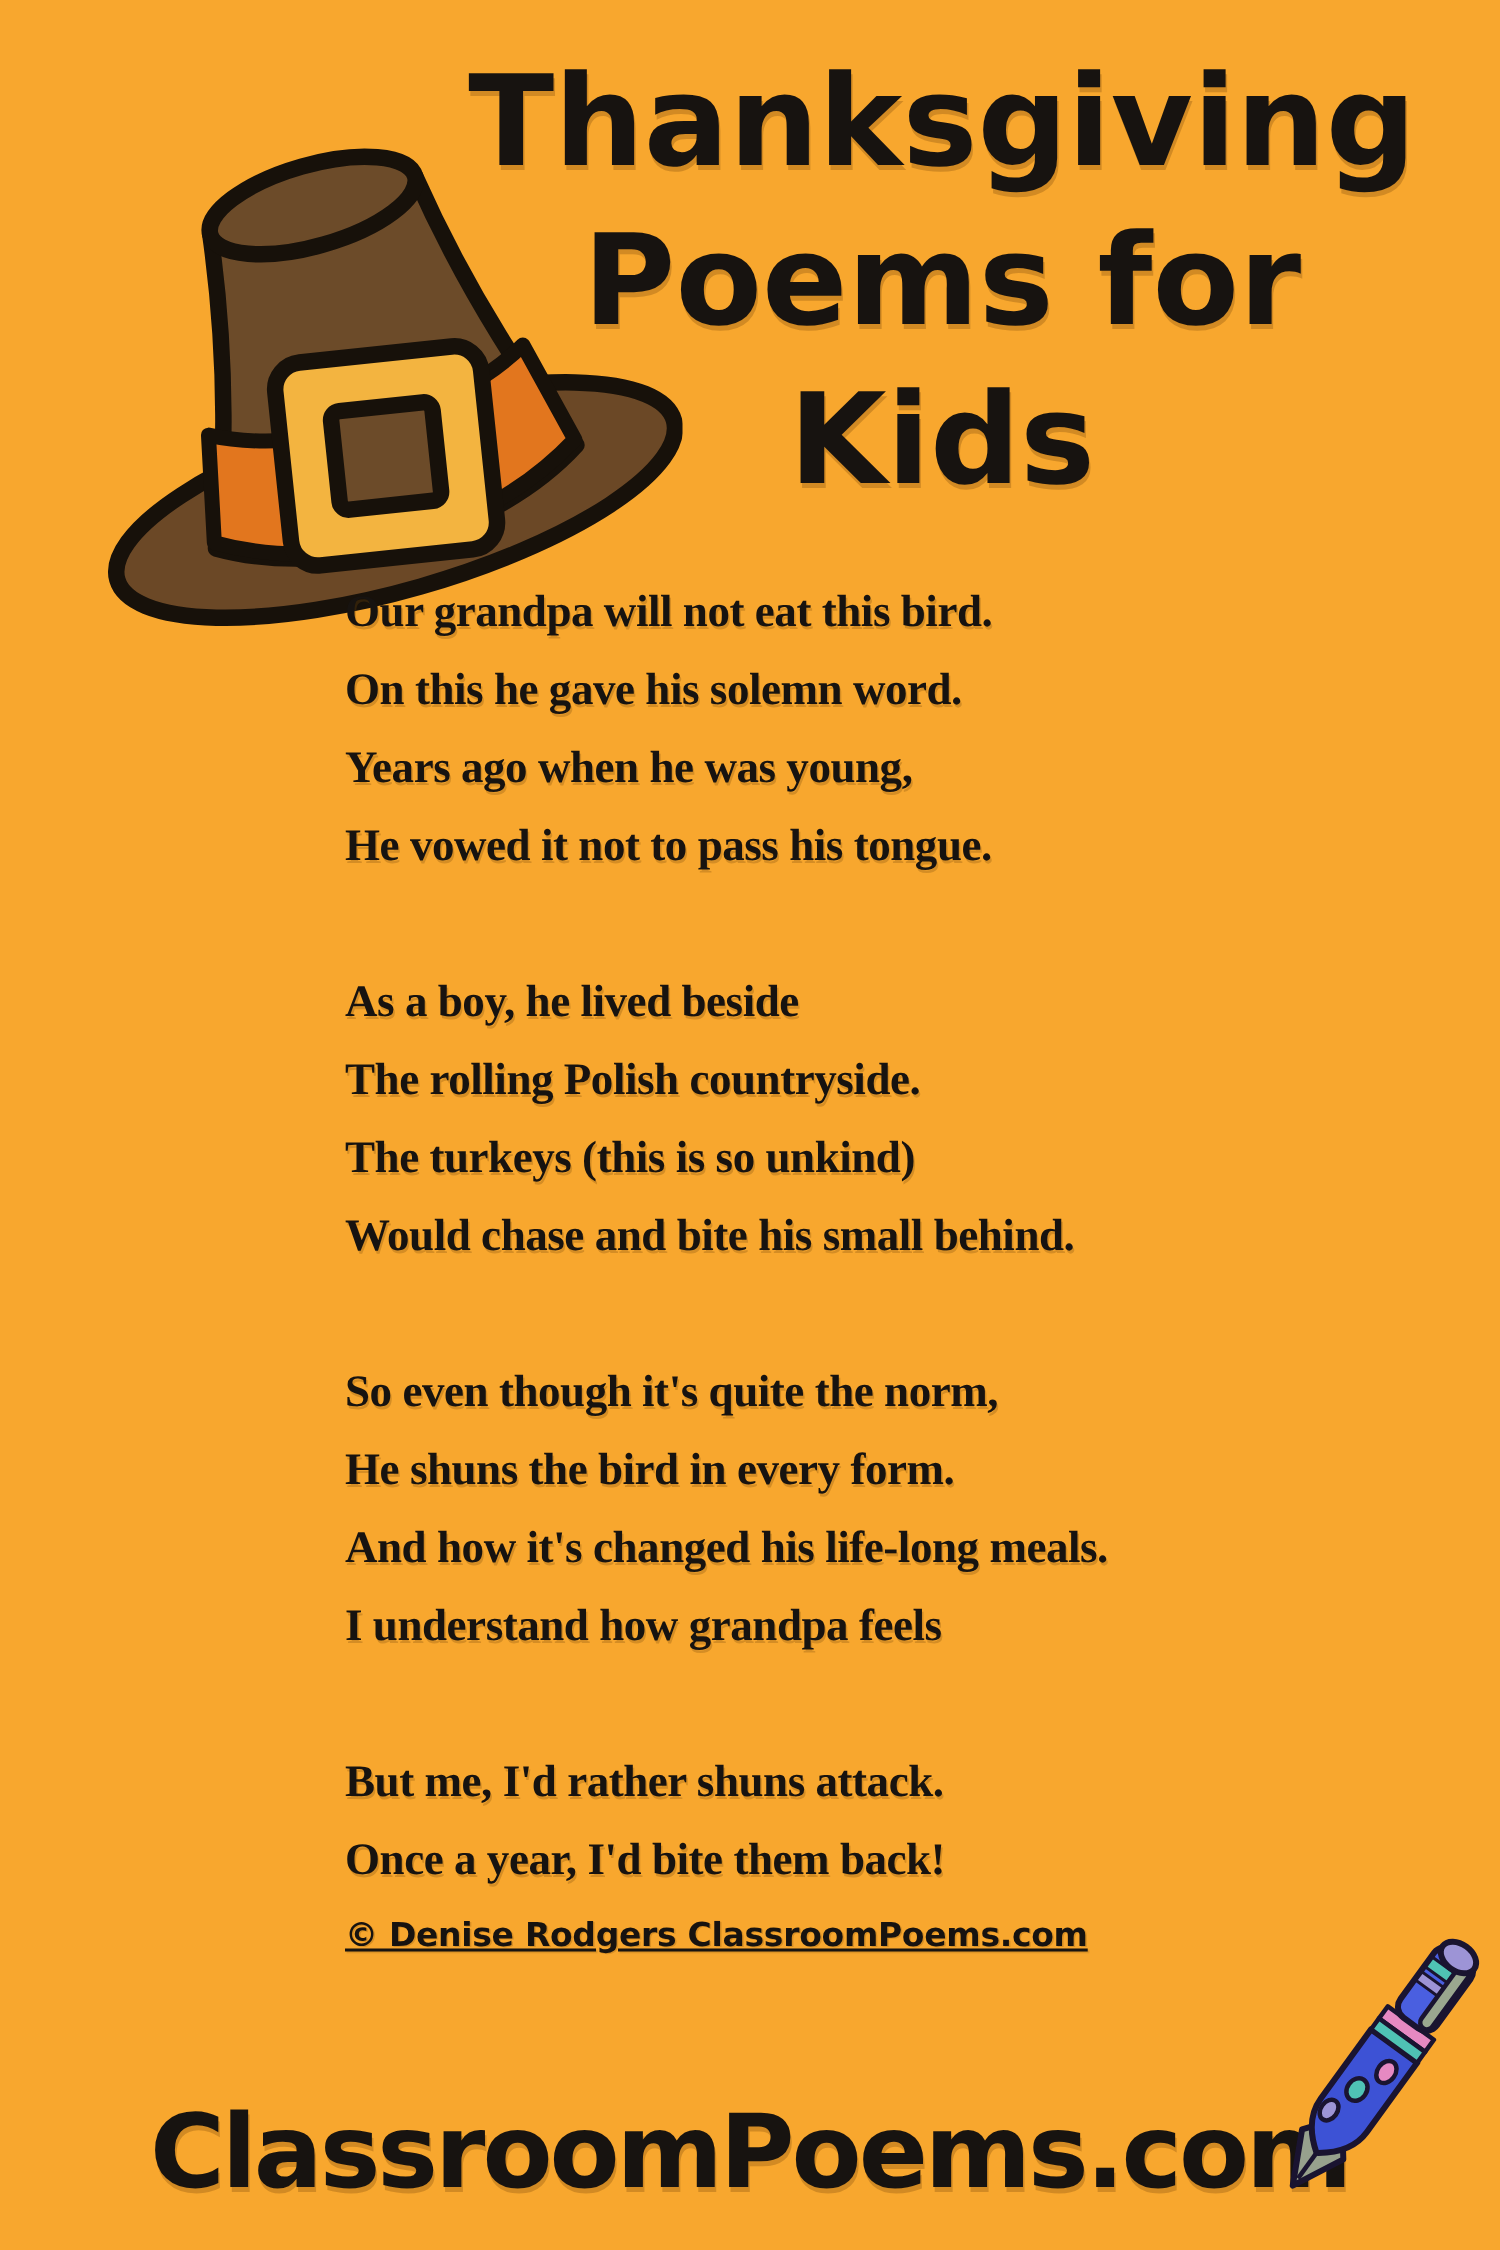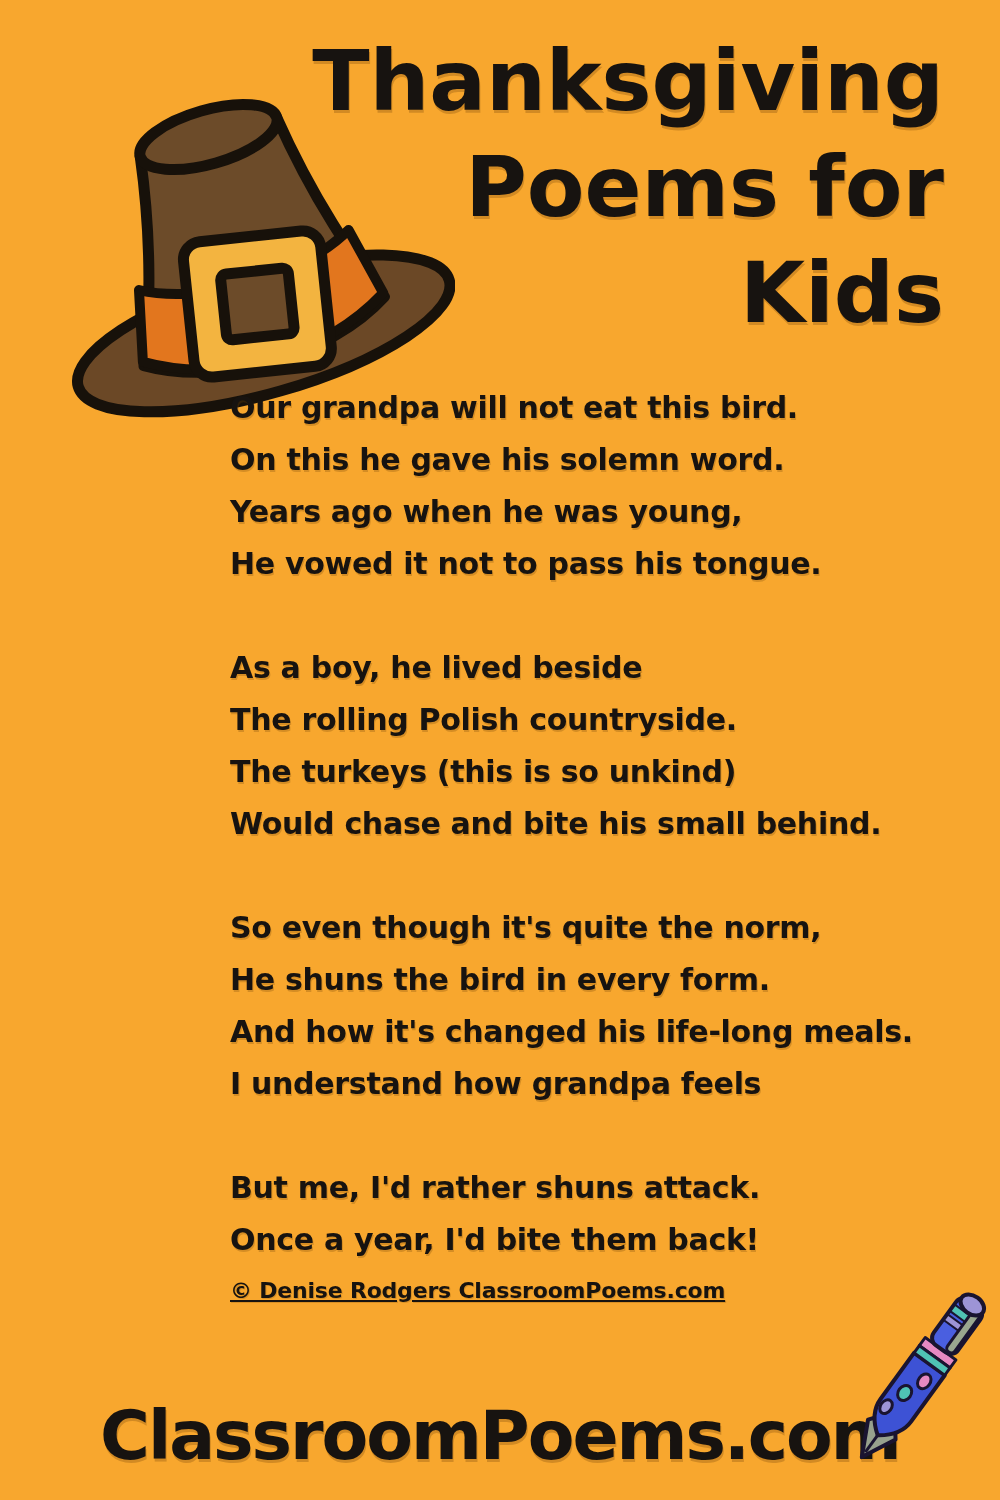--- a/index.html
+++ b/index.html
@@ -28,32 +28,33 @@
     top: 28px;
     right: 56px;
     margin: 0;
     text-align: right;
     font-size: 84px;
     line-height: 106px;
     font-weight: bold;
     letter-spacing: 0px;
     text-shadow: 1px 3px 0 rgba(123, 74, 9, 0.30);
   }
-  .title .title-line { display: block; }
+  .title .title-line { display: block; text-align: center; }
 
   
   .poem {
     position: absolute;
     left: 230px;
     top: 382px;
     font-size: 30px;
     line-height: 52px;
     font-weight: bold;
     letter-spacing: -0.3px;
     text-shadow: 1px 2px 0 rgba(123, 74, 9, 0.28);
+    font-family: Liberation Serif, serif;
   }
   .stanza + .stanza { margin-top: 52px; }
   .stanza p { margin: 0; }
 
   
   .credit {
     position: absolute;
     left: 230px;
     top: 1278px;
     font-size: 22px;

